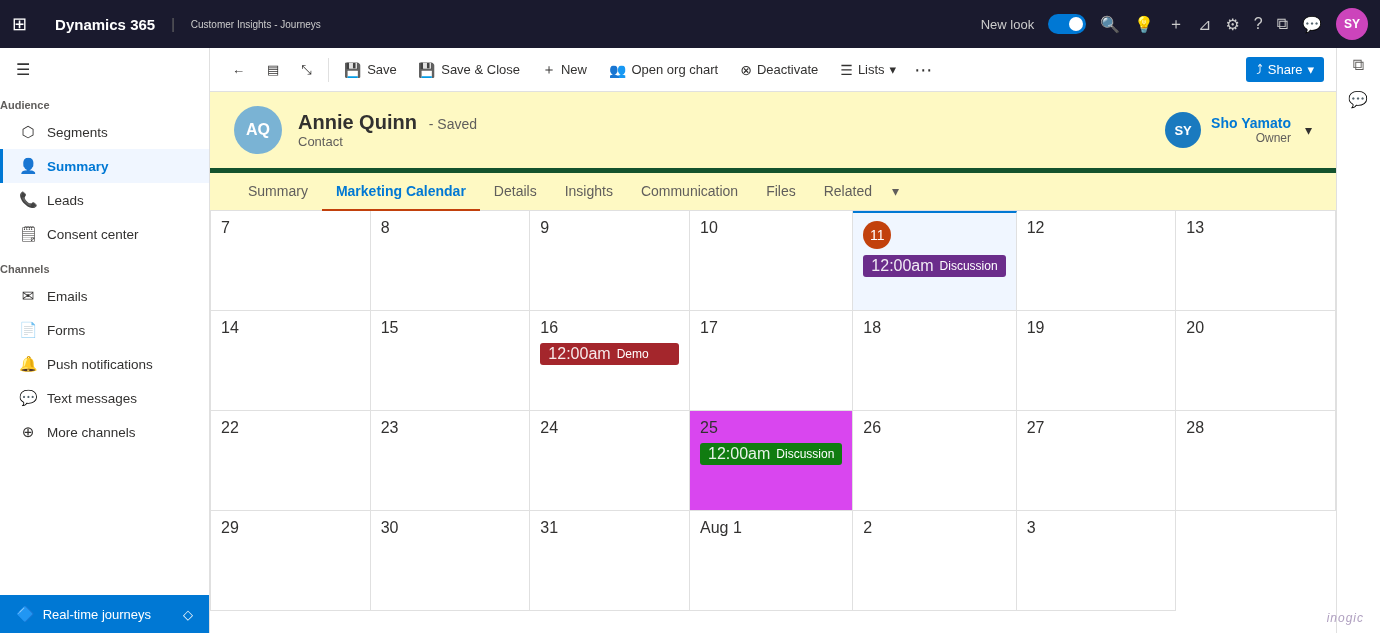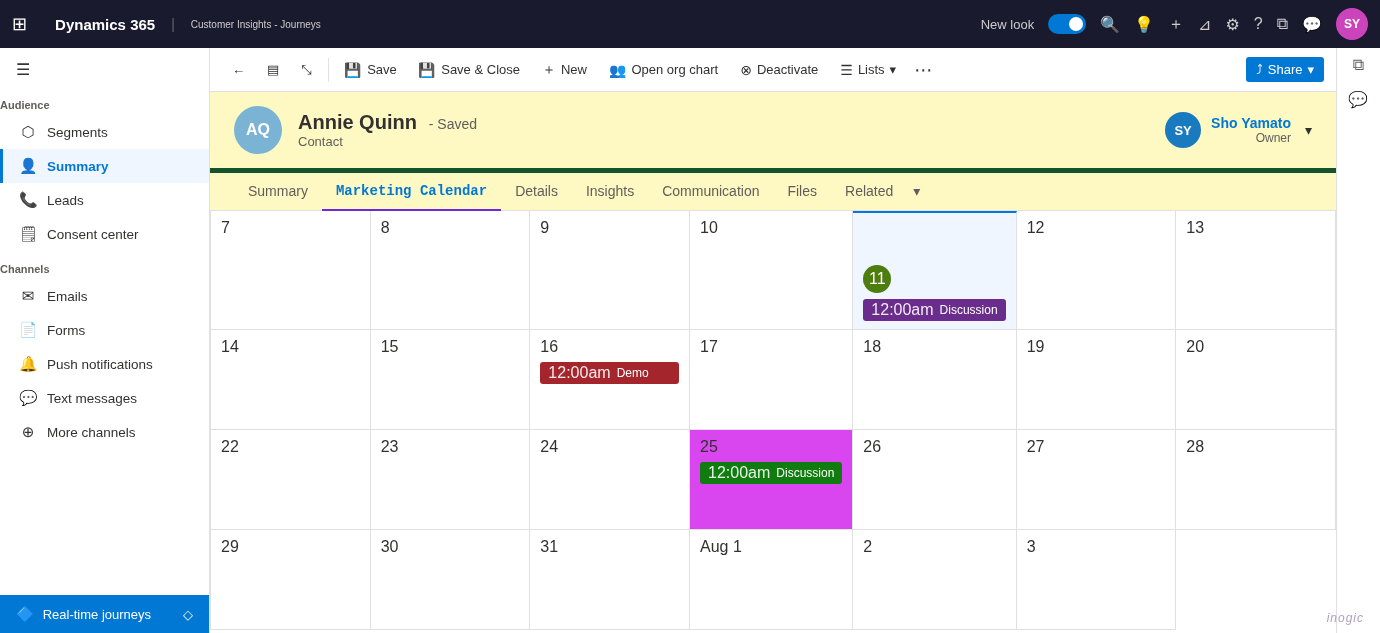--- a/index.html
+++ b/index.html
@@ -108,43 +108,42 @@
 
     
     .tabs {
       background: #fef9c3; display: flex; align-items: center;
       border-bottom: 1px solid #e0e0e0; padding: 0 24px;
     }
     .tab {
       padding: 10px 14px; font-size: 14px; color: #605e5c;
       cursor: pointer; border-bottom: 2px solid transparent; margin-bottom: -1px;
     }
-    .tab.active { color: #0078d4; border-bottom: 2px solid #6d28d9; font-weight: 600; font-family: Liberation Mono, monospace; }
+    .tab.active { color: #0078d4; border-bottom: 2px solid #c2410c; font-weight: 600; }
     .tab-related { display: flex; align-items: center; gap: 20px; }
 
     
     .calendar-area {
       flex: 1; background: white; overflow: auto; padding: 0;
     }
     .calendar-grid {
       display: grid; grid-template-columns: repeat(7, 1fr);
       border-left: 1px solid #e0e0e0;
     }
     .calendar-cell {
       border-right: 1px solid #e0e0e0; border-bottom: 1px solid #e0e0e0;
       min-height: 100px; padding: 8px 10px; position: relative;
     }
     .calendar-cell.today { background: #f0f6ff; border-top: 2px solid #0078d4; }
     .calendar-cell.selected-range { background: #d946ef; }
     .cell-day { font-size: 16px; color: #323130; font-weight: 400; }
     .cell-day.today-num {
-      background: #4d7c0f; color: white; border-radius: 50%;
+      background: #c2410c; color: white; border-radius: 50%;
       width: 28px; height: 28px; display: flex; align-items: center; justify-content: center;
-      font-size: 16px;
-      margin-top: 44px;
+      font-size: 14px;
     }
     .event-chip {
       margin-top: 6px; border-radius: 3px; padding: 2px 8px;
       font-size: 12px; display: flex; align-items: center; gap: 6px;
       color: white; font-weight: 500;
     }
     .event-chip .event-time { font-size: 16px; opacity: 0.9; }
     .event-chip .event-name { }
     .event-purple { background: #6b2d8b; }
     .event-red { background: #a4262c; }

